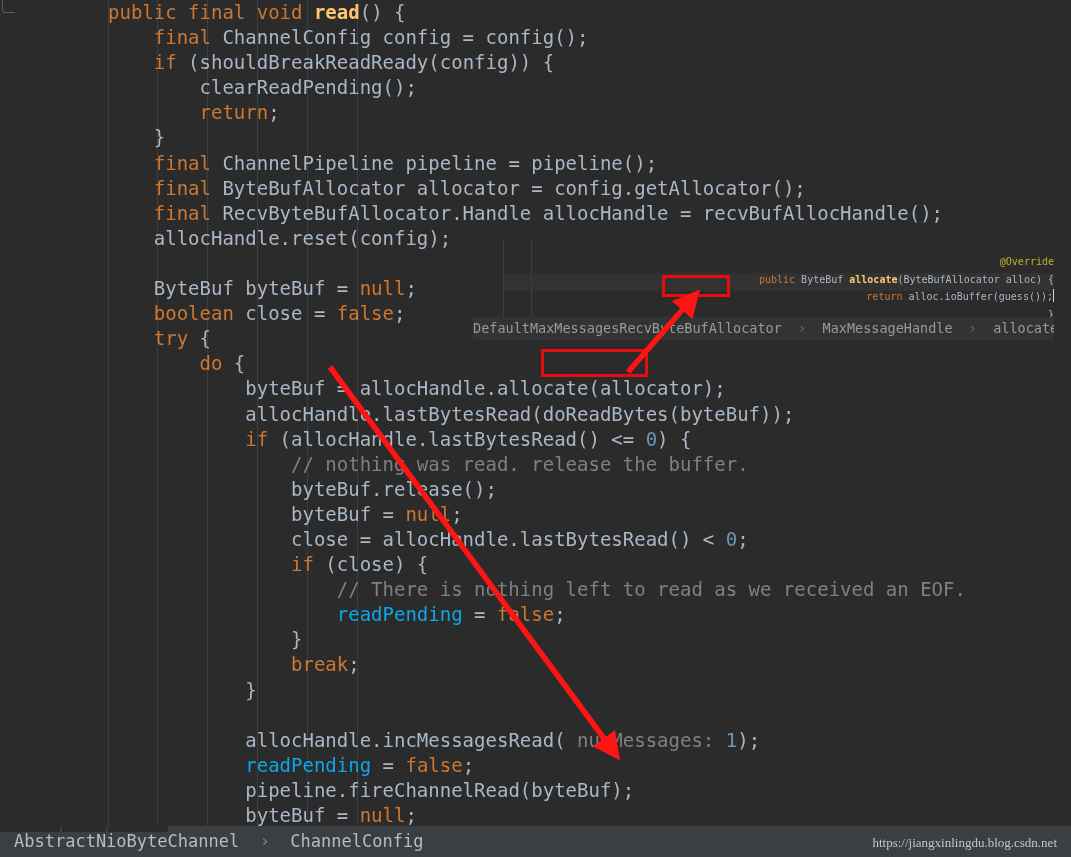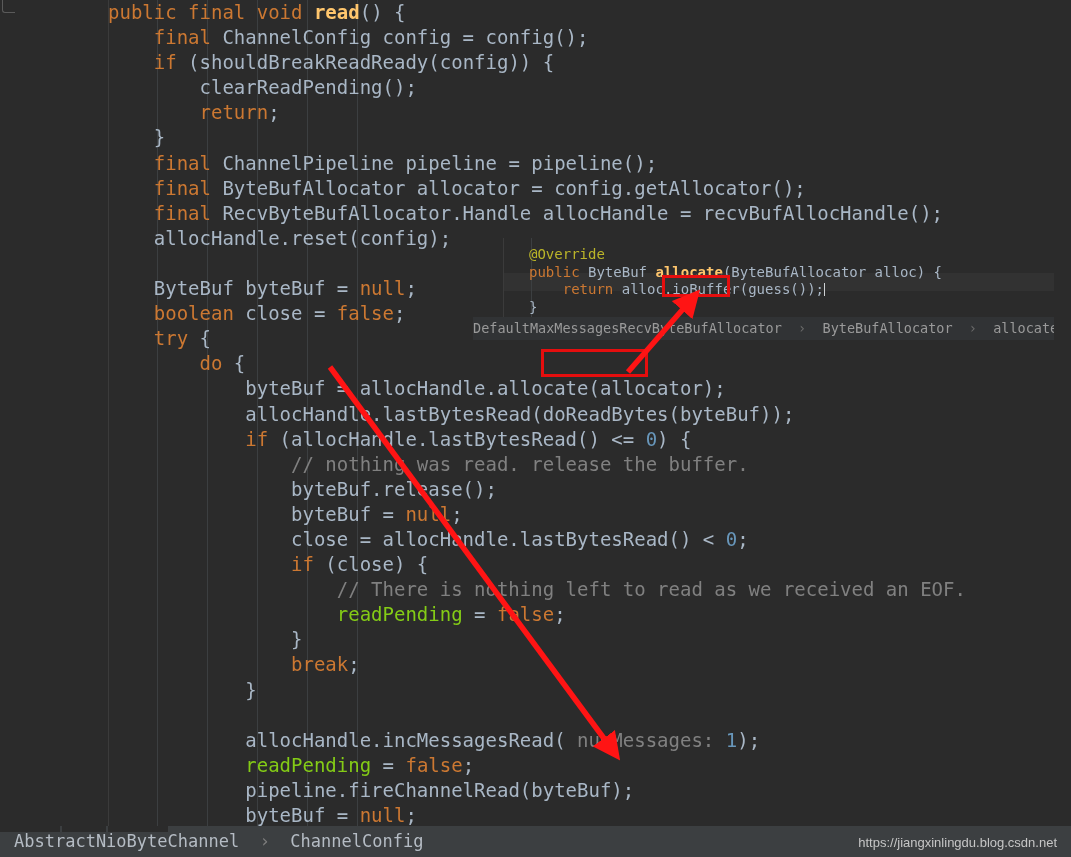--- a/index.html
+++ b/index.html
@@ -22,29 +22,29 @@
 
   .code{position:absolute;left:0;top:0;width:1071px;height:826px;
         font-size:19px;line-height:25.1px;letter-spacing:0px;white-space:pre;color:#a9b7c6;}
   .code .ln{display:block;height:25.1px;padding-left:108px;}
 
   .kw{color:#cc7832;}
   .id{color:#a9b7c6;}
   .fn{color:#ffc66d;font-weight:bold;}
   .num{color:#6897bb;}
   .cmt{color:#808080;}
-  .fld{color:#84cc16;}
+  .fld{color:#0ea5e9;}
 
   
   .popup{position:absolute;left:473px;top:238px;width:581px;height:102px;
          background:#2b2b2b;overflow:hidden;}
   .popup .pgut{position:absolute;left:0;top:0;width:30px;height:80px;background:#2b2b2b;border-right:1px solid #3b3b3b;}
   .popup .pguide{position:absolute;left:58px;top:0;width:1px;height:80px;background:#3c3f41;}
-  .popup .pcode{position:absolute;left:0;top:8px;width:581px;height:80px;
-        font-size:14px;line-height:17.5px;white-space:pre;color:#a9b7c6;}
+  .popup .pcode{position:absolute;left:0;top:15px;width:581px;height:80px;
+        font-size:10px;line-height:17.5px;white-space:pre;color:#a9b7c6;text-align:right;}
   .popup .pcode .pl{display:block;height:17.5px;padding-left:56px;}
   .popup .hlline{position:absolute;left:0;top:35px;width:581px;height:18px;background:#323232;}
   .ann{color:#bbb529;}
   .caret{display:inline-block;width:1px;height:13px;background:#cfd2d4;vertical-align:-2px;}
 
   .bcrumb{position:absolute;left:0;top:79px;width:581px;height:23px;
           background:#313335;font-size:13.5px;line-height:23px;color:#9a9a9a;
           font-family:"DejaVu Sans Mono","Liberation Mono",monospace;white-space:pre;}
   .bcrumb .sep{color:#6b6b6b;}
 
@@ -55,21 +55,21 @@
 
   
   .arrows{position:absolute;left:0;top:0;width:1071px;height:857px;pointer-events:none;}
 
   
   .statusbar{position:absolute;left:0;top:826px;width:1071px;height:31px;background:#3c3f41;}
   .sb-left{position:absolute;left:14px;top:0;height:31px;line-height:31px;
            font-size:17px;color:#b5bcc4;white-space:pre;}
   .sb-left .sep{color:#7d7d7d;}
   .sb-url{position:absolute;right:14px;top:0;height:31px;line-height:33px;
-          font-size:13px;color:#c6c6c6;font-family:Liberation Sans, sans-serif;}
+          font-size:13px;color:#c6c6c6;font-family:Liberation Serif, serif;}
   .tabstub{position:absolute;top:0;height:6px;background:#2b2b2b;}
 </style>
 </head>
 <body>
 
 <div id="root">
 
   <div class="editor">
 
     <div class="gutter">
@@ -84,21 +84,21 @@
     <div class="iguide" style="left:357px;"></div>
 
     <div class="code" id="code-lines"><span class="ln"><span class="kw">public </span><span class="kw">final </span><span class="kw">void </span><span class="fn">read</span><span class="id">() {</span></span><span class="ln">&nbsp;&nbsp;&nbsp;&nbsp;<span class="kw">final </span><span class="id">ChannelConfig config = config();</span></span><span class="ln">&nbsp;&nbsp;&nbsp;&nbsp;<span class="kw">if </span><span class="id">(shouldBreakReadReady(config)) {</span></span><span class="ln">&nbsp;&nbsp;&nbsp;&nbsp;&nbsp;&nbsp;&nbsp;&nbsp;<span class="id">clearReadPending();</span></span><span class="ln">&nbsp;&nbsp;&nbsp;&nbsp;&nbsp;&nbsp;&nbsp;&nbsp;<span class="kw">return</span><span class="id">;</span></span><span class="ln">&nbsp;&nbsp;&nbsp;&nbsp;<span class="id">}</span></span><span class="ln">&nbsp;&nbsp;&nbsp;&nbsp;<span class="kw">final </span><span class="id">ChannelPipeline pipeline = pipeline();</span></span><span class="ln">&nbsp;&nbsp;&nbsp;&nbsp;<span class="kw">final </span><span class="id">ByteBufAllocator allocator = config.getAllocator();</span></span><span class="ln">&nbsp;&nbsp;&nbsp;&nbsp;<span class="kw">final </span><span class="id">RecvByteBufAllocator.Handle allocHandle = recvBufAllocHandle();</span></span><span class="ln">&nbsp;&nbsp;&nbsp;&nbsp;<span class="id">allocHandle.reset(config);</span></span><span class="ln">&nbsp;</span><span class="ln">&nbsp;&nbsp;&nbsp;&nbsp;<span class="id">ByteBuf byteBuf = </span><span class="kw">null</span><span class="id">;</span></span><span class="ln">&nbsp;&nbsp;&nbsp;&nbsp;<span class="kw">boolean </span><span class="id">close = </span><span class="kw">false</span><span class="id">;</span></span><span class="ln">&nbsp;&nbsp;&nbsp;&nbsp;<span class="kw">try </span><span class="id">{</span></span><span class="ln">&nbsp;&nbsp;&nbsp;&nbsp;&nbsp;&nbsp;&nbsp;&nbsp;<span class="kw">do </span><span class="id">{</span></span><span class="ln">&nbsp;&nbsp;&nbsp;&nbsp;&nbsp;&nbsp;&nbsp;&nbsp;&nbsp;&nbsp;&nbsp;&nbsp;<span class="id">byteBuf = allocHandle.allocate(allocator);</span></span><span class="ln">&nbsp;&nbsp;&nbsp;&nbsp;&nbsp;&nbsp;&nbsp;&nbsp;&nbsp;&nbsp;&nbsp;&nbsp;<span class="id">allocHandle.lastBytesRead(doReadBytes(byteBuf));</span></span><span class="ln">&nbsp;&nbsp;&nbsp;&nbsp;&nbsp;&nbsp;&nbsp;&nbsp;&nbsp;&nbsp;&nbsp;&nbsp;<span class="kw">if </span><span class="id">(allocHandle.lastBytesRead() &lt;= </span><span class="num">0</span><span class="id">) {</span></span><span class="ln">&nbsp;&nbsp;&nbsp;&nbsp;&nbsp;&nbsp;&nbsp;&nbsp;&nbsp;&nbsp;&nbsp;&nbsp;&nbsp;&nbsp;&nbsp;&nbsp;<span class="cmt">// nothing was read. release the buffer.</span></span><span class="ln">&nbsp;&nbsp;&nbsp;&nbsp;&nbsp;&nbsp;&nbsp;&nbsp;&nbsp;&nbsp;&nbsp;&nbsp;&nbsp;&nbsp;&nbsp;&nbsp;<span class="id">byteBuf.release();</span></span><span class="ln">&nbsp;&nbsp;&nbsp;&nbsp;&nbsp;&nbsp;&nbsp;&nbsp;&nbsp;&nbsp;&nbsp;&nbsp;&nbsp;&nbsp;&nbsp;&nbsp;<span class="id">byteBuf = </span><span class="kw">null</span><span class="id">;</span></span><span class="ln">&nbsp;&nbsp;&nbsp;&nbsp;&nbsp;&nbsp;&nbsp;&nbsp;&nbsp;&nbsp;&nbsp;&nbsp;&nbsp;&nbsp;&nbsp;&nbsp;<span class="id">close = allocHandle.lastBytesRead() &lt; </span><span class="num">0</span><span class="id">;</span></span><span class="ln">&nbsp;&nbsp;&nbsp;&nbsp;&nbsp;&nbsp;&nbsp;&nbsp;&nbsp;&nbsp;&nbsp;&nbsp;&nbsp;&nbsp;&nbsp;&nbsp;<span class="kw">if </span><span class="id">(close) {</span></span><span class="ln">&nbsp;&nbsp;&nbsp;&nbsp;&nbsp;&nbsp;&nbsp;&nbsp;&nbsp;&nbsp;&nbsp;&nbsp;&nbsp;&nbsp;&nbsp;&nbsp;&nbsp;&nbsp;&nbsp;&nbsp;<span class="cmt">// There is nothing left to read as we received an EOF.</span></span><span class="ln">&nbsp;&nbsp;&nbsp;&nbsp;&nbsp;&nbsp;&nbsp;&nbsp;&nbsp;&nbsp;&nbsp;&nbsp;&nbsp;&nbsp;&nbsp;&nbsp;&nbsp;&nbsp;&nbsp;&nbsp;<span class="fld">readPending</span><span class="id"> = </span><span class="kw">false</span><span class="id">;</span></span><span class="ln">&nbsp;&nbsp;&nbsp;&nbsp;&nbsp;&nbsp;&nbsp;&nbsp;&nbsp;&nbsp;&nbsp;&nbsp;&nbsp;&nbsp;&nbsp;&nbsp;<span class="id">}</span></span><span class="ln">&nbsp;&nbsp;&nbsp;&nbsp;&nbsp;&nbsp;&nbsp;&nbsp;&nbsp;&nbsp;&nbsp;&nbsp;&nbsp;&nbsp;&nbsp;&nbsp;<span class="kw">break</span><span class="id">;</span></span><span class="ln">&nbsp;&nbsp;&nbsp;&nbsp;&nbsp;&nbsp;&nbsp;&nbsp;&nbsp;&nbsp;&nbsp;&nbsp;<span class="id">}</span></span><span class="ln">&nbsp;</span><span class="ln">&nbsp;&nbsp;&nbsp;&nbsp;&nbsp;&nbsp;&nbsp;&nbsp;&nbsp;&nbsp;&nbsp;&nbsp;<span class="id">allocHandle.incMessagesRead( </span><span class="cmt">numMessages:</span><span class="id"> </span><span class="num">1</span><span class="id">);</span></span><span class="ln">&nbsp;&nbsp;&nbsp;&nbsp;&nbsp;&nbsp;&nbsp;&nbsp;&nbsp;&nbsp;&nbsp;&nbsp;<span class="fld">readPending</span><span class="id"> = </span><span class="kw">false</span><span class="id">;</span></span><span class="ln">&nbsp;&nbsp;&nbsp;&nbsp;&nbsp;&nbsp;&nbsp;&nbsp;&nbsp;&nbsp;&nbsp;&nbsp;<span class="id">pipeline.fireChannelRead(byteBuf);</span></span><span class="ln">&nbsp;&nbsp;&nbsp;&nbsp;&nbsp;&nbsp;&nbsp;&nbsp;&nbsp;&nbsp;&nbsp;&nbsp;<span class="id">byteBuf = </span><span class="kw">null</span><span class="id">;</span></span></div>
   </div>
 
   <div class="popup">
     <div class="hlline"></div>
     <div class="pgut"></div>
     <div class="pguide"></div>
     <div class="pcode" id="popup-lines"><span class="pl"><span class="ann">@Override</span></span><span class="pl"><span class="kw">public </span><span class="id">ByteBuf </span><span class="fn">allocate</span><span class="id">(ByteBufAllocator alloc) {</span></span><span class="pl">&nbsp;&nbsp;&nbsp;&nbsp;<span class="kw">return </span><span class="id">alloc.ioBuffer(guess());</span><span class="caret"></span></span><span class="pl"><span class="id">}</span></span></div>
-    <div class="bcrumb" id="popup-breadcrumb"><span>DefaultMaxMessagesRecvByteBufAllocator</span><span class="sep">  ›  </span><span>ByteBufAllocator</span><span class="sep">  ›  </span><span>allocate()</span></div>
+    <div class="bcrumb" id="popup-breadcrumb"><span>DefaultMaxMessagesRecvByteBufAllocator</span><span class="sep">  ›  </span><span>MaxMessageHandle</span><span class="sep">  ›  </span><span>allocate()</span></div>
   </div>
 
   <div class="redbox" id="redbox-iobuffer"></div>
   <div class="redbox" id="redbox-allocate"></div>
 
   <svg class="arrows" viewBox="0 0 1071 857">
     <defs>
       <marker id="ah" markerWidth="5" markerHeight="5" refX="2.2" refY="2.5" orient="auto">
         <path d="M0,0 L5,2.5 L0,5 z" fill="#ff1414"></path>
       </marker>

